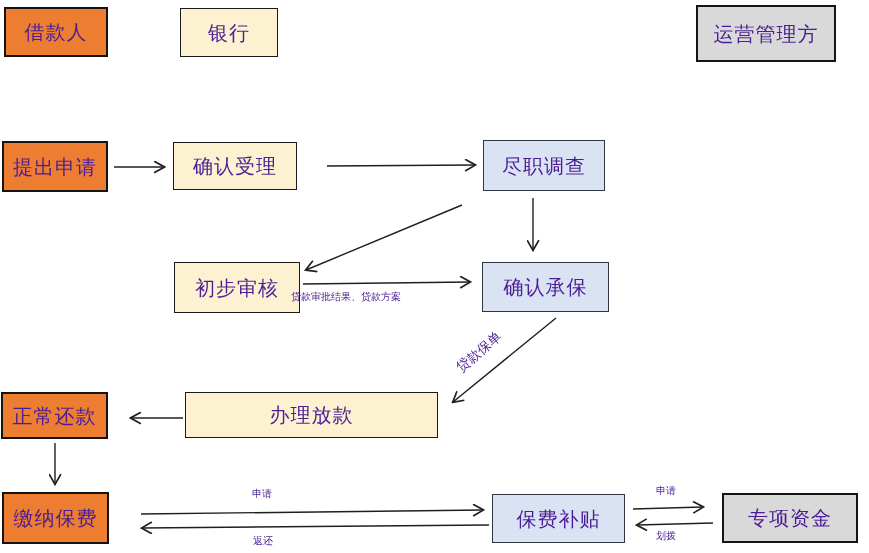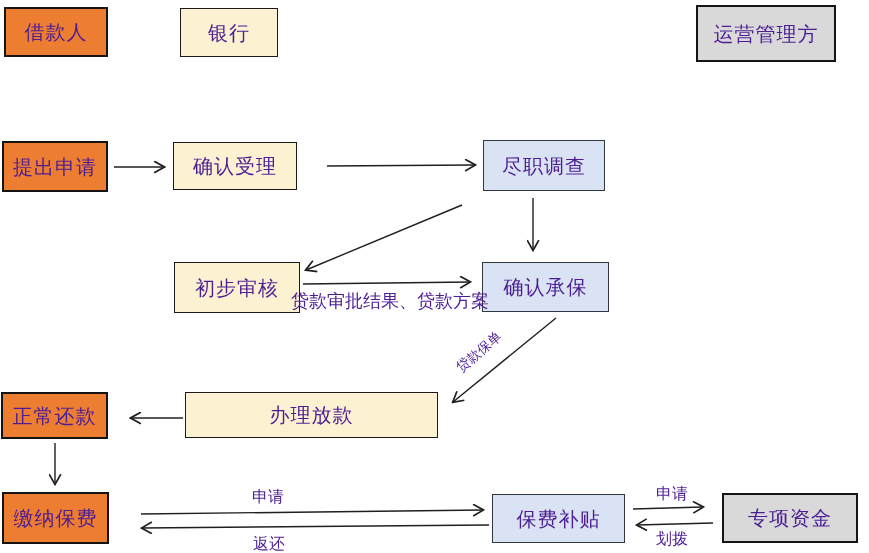--- a/index.html
+++ b/index.html
@@ -13,23 +13,23 @@
   .node{
     position:absolute;display:flex;align-items:center;justify-content:center;
     box-sizing:border-box;font-size:20px;letter-spacing:1px;text-align:center;
     line-height:1;white-space:nowrap;
   }
   .c-orange{background:var(--orange,#ED7D31);border:2px solid #141414;}
   .c-cream {background:var(--cream,#FCF2D2);border:1.5px solid #1a1a1a;}
   .c-blue  {background:var(--blue,#DAE3F3);border:1.5px solid #30363f;}
   .c-gray  {background:var(--gray,#D9D9D9);border:2px solid #141414;}
   .edge-label{
-    position:absolute;font-size:16px;white-space:nowrap;line-height:1.15;
+    position:absolute;font-size:10px;white-space:nowrap;line-height:1.15;
   }
-  .edge-label.small{font-size:18px;}
+  .edge-label.small{font-size:10px;}
   .edge-label.rot{transform:translate(-50%,-50%) rotate(-40deg);}
 </style>
 </head>
 <body>
 
 <div class="canvas">
 
   <svg class="flow" viewBox="0 0 869 553">
     <defs>
       <marker id="ah" viewBox="0 0 10 10" refX="8.6" refY="5" markerWidth="13" markerHeight="13" orient="auto" markerUnits="userSpaceOnUse">

